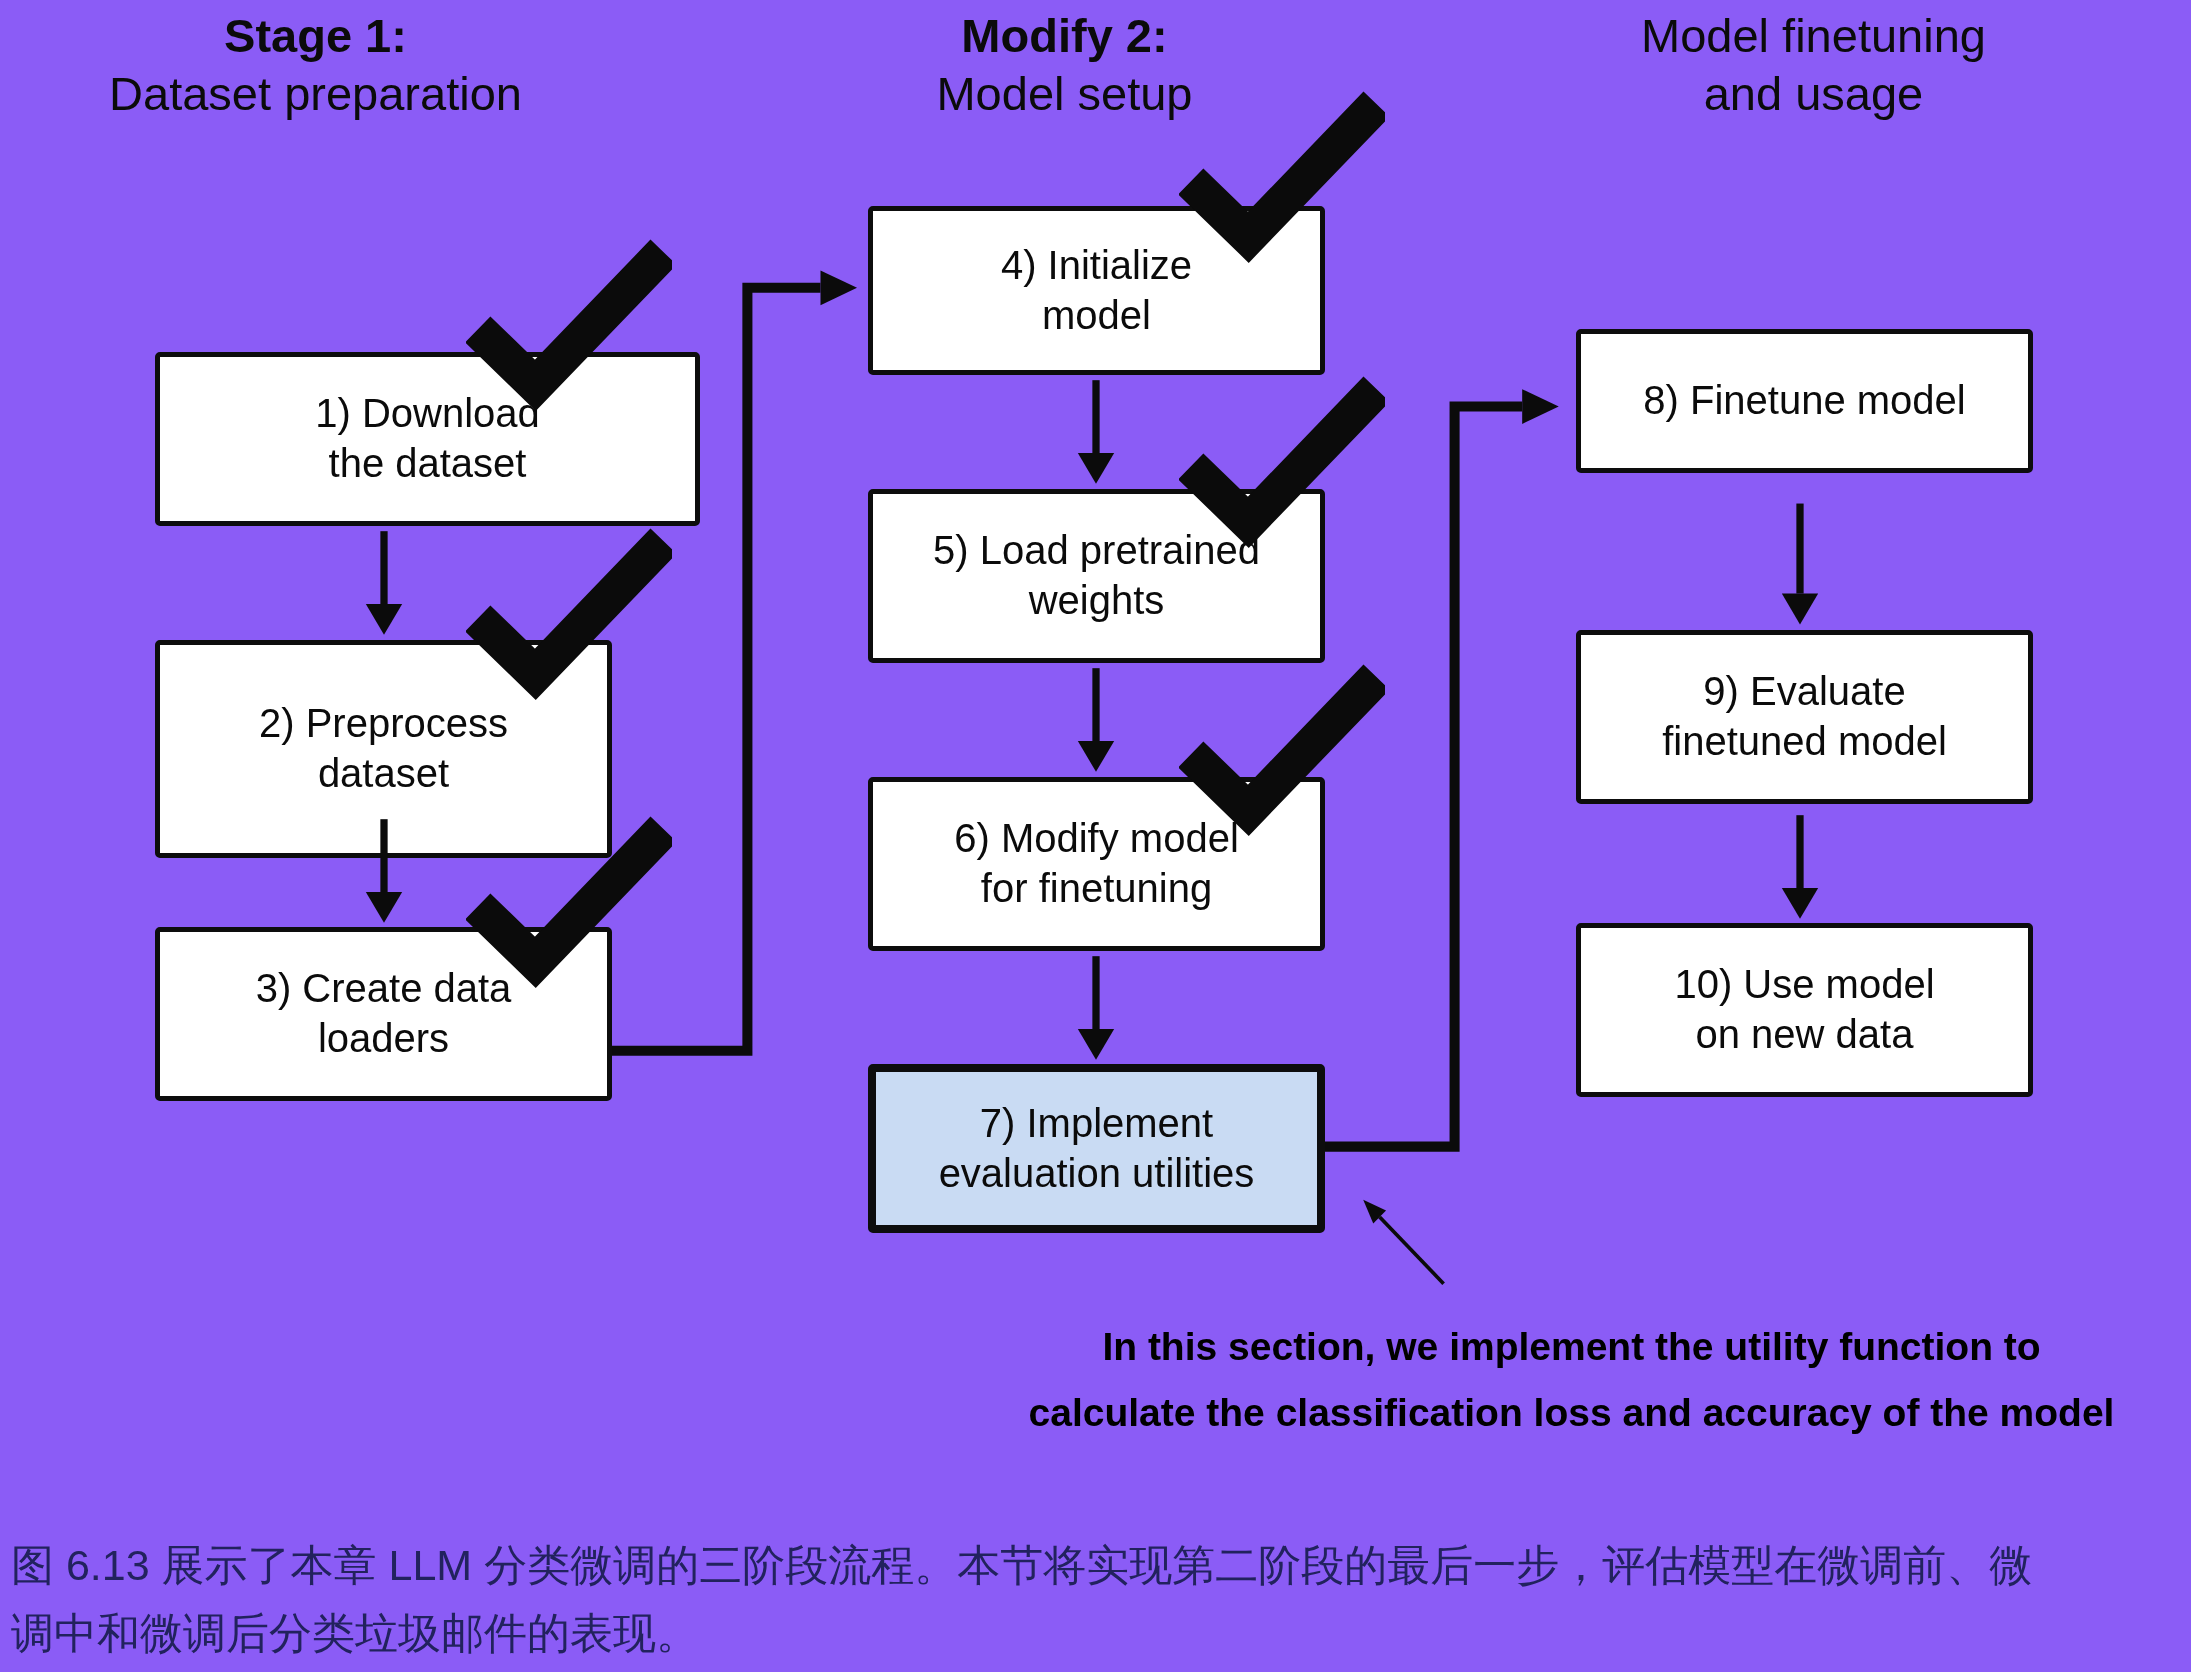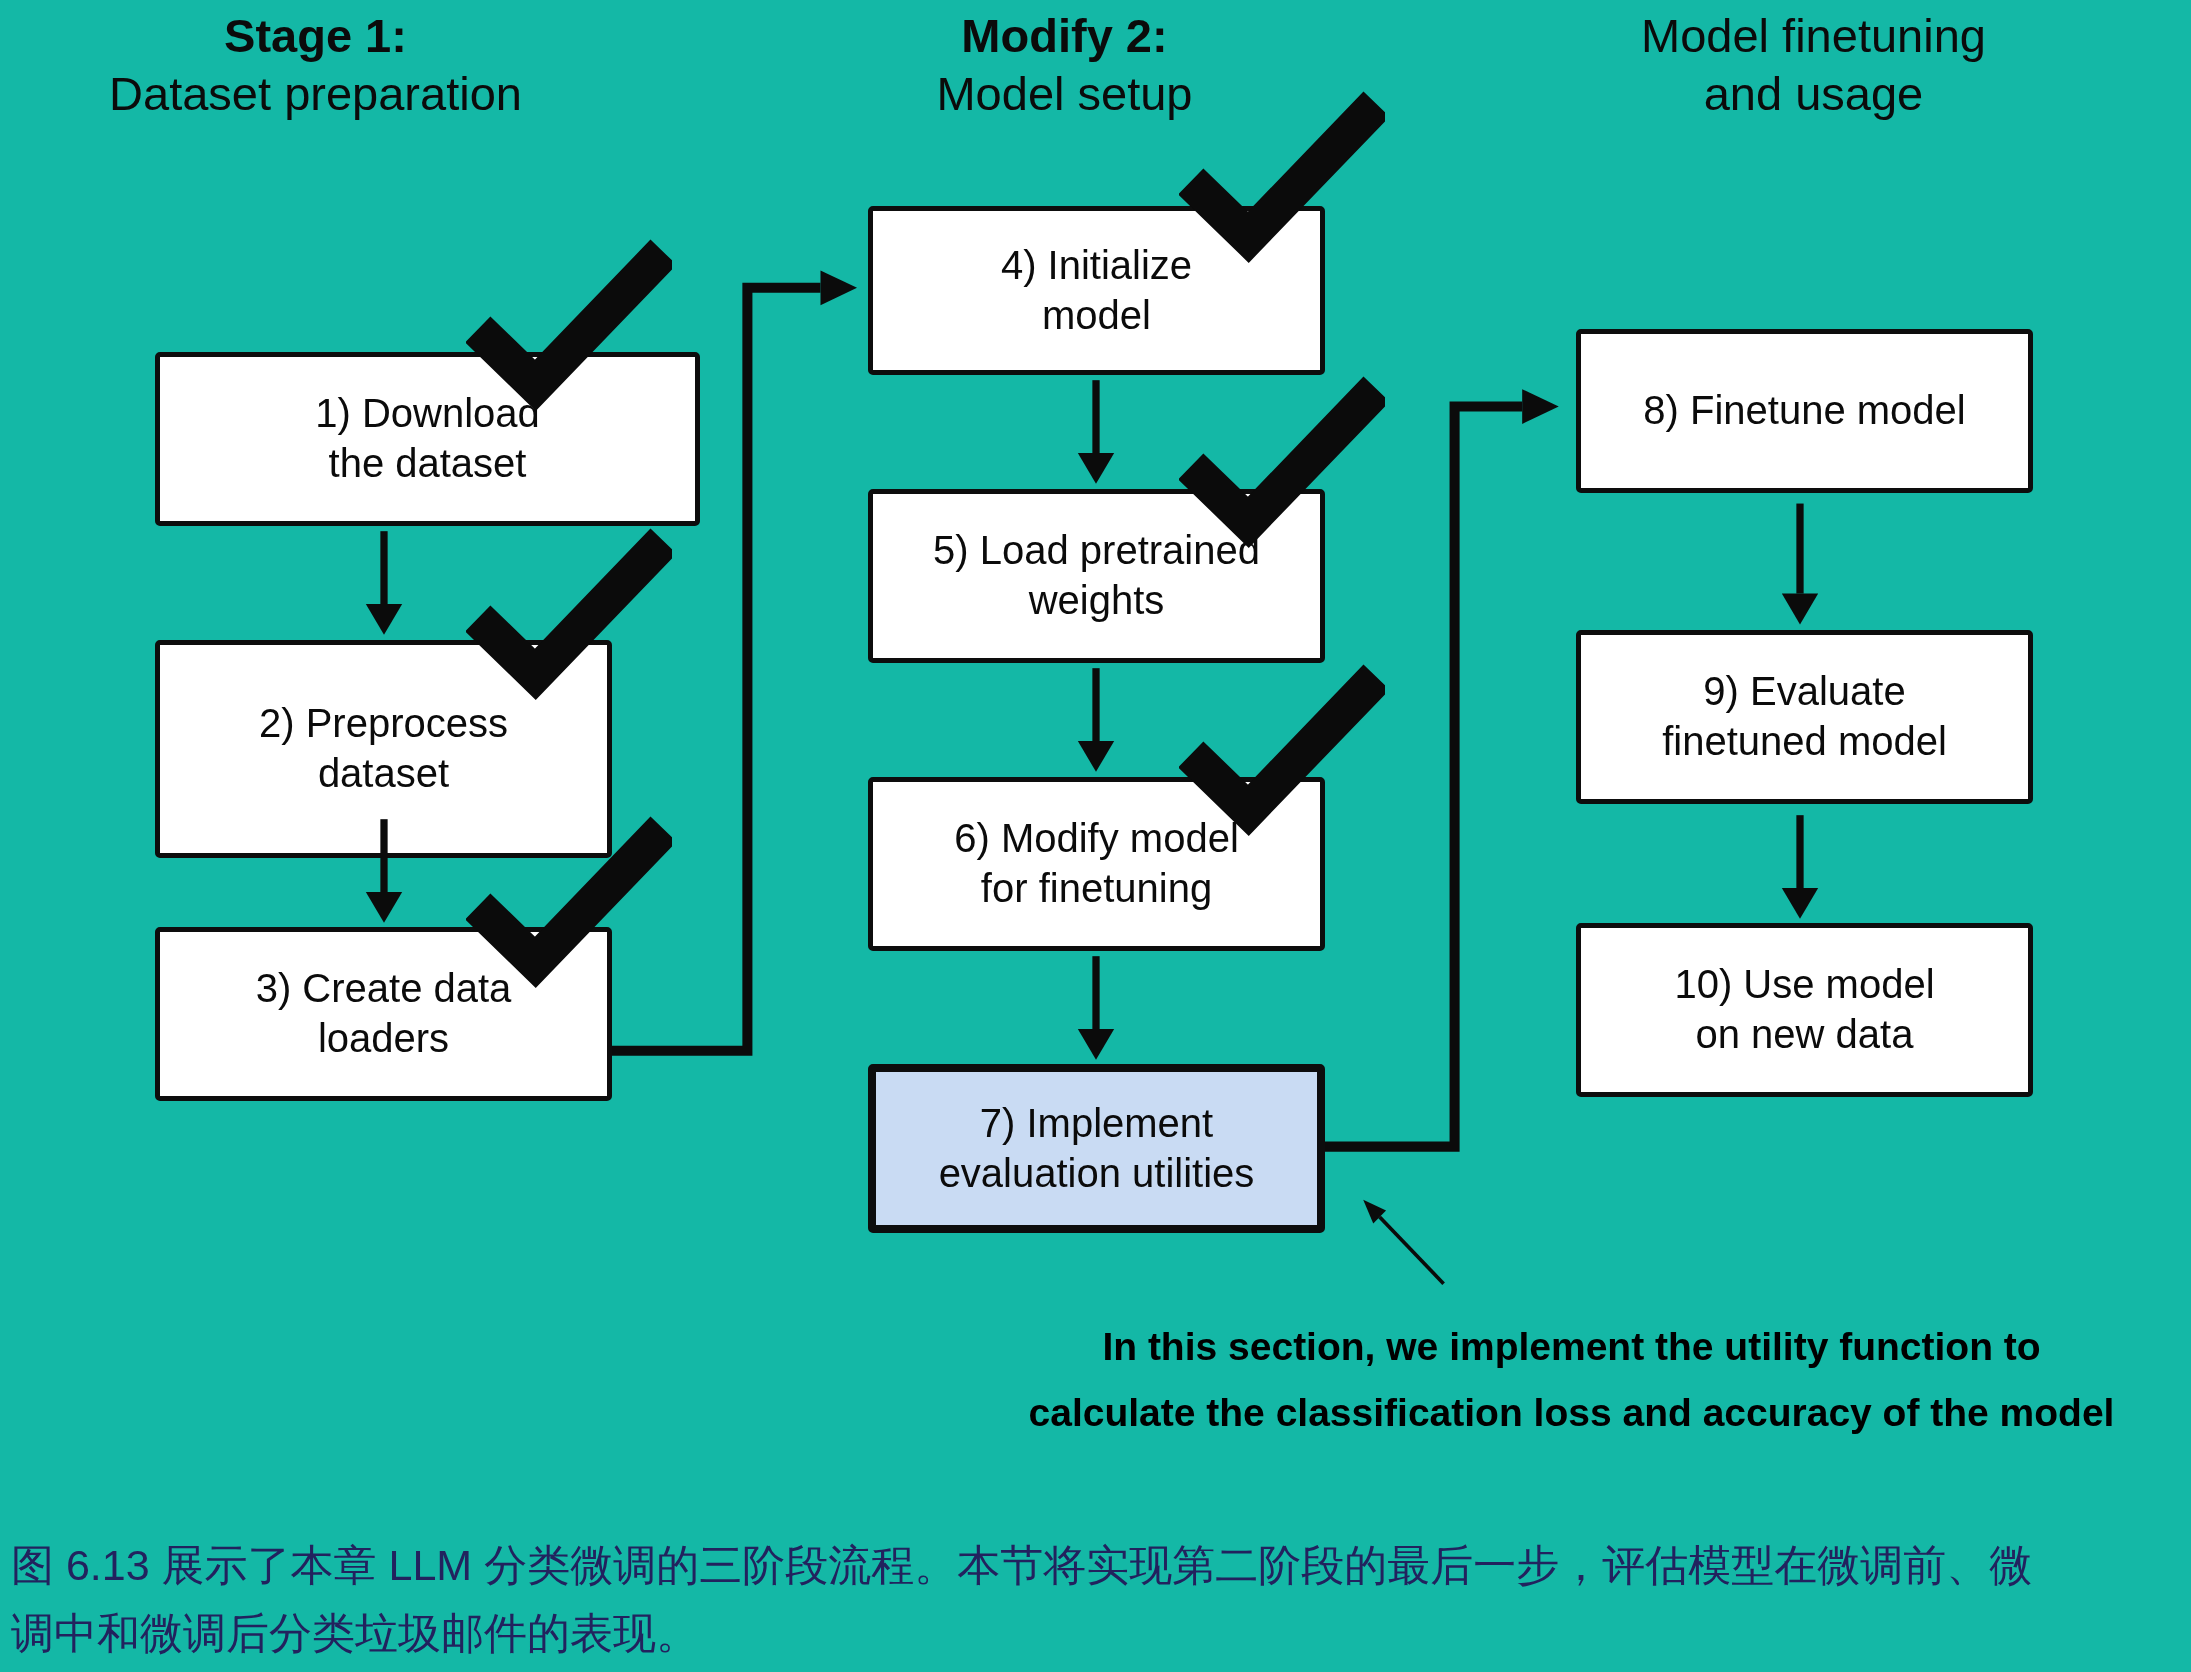--- a/index.html
+++ b/index.html
@@ -1,19 +1,19 @@
 <!DOCTYPE html>
 <html style="font-size:14.6px"><head>
 <meta charset="utf-8">
 <style>
   html,body{margin:0;padding:0;background:#ffffff;}
   #canvas{
     position:relative;
     width:2191px;height:1672px;
-    background:#14b8a6;
+    background:#8b5cf6;
     font-family:"Liberation Sans","DejaVu Sans",sans-serif;
     overflow:hidden;
   }
   .stage-heading{
     position:absolute;
     width:585px;
     text-align:center;
     font-size:47px;
     line-height:58px;
     color:#0b0b0b;
@@ -36,21 +36,21 @@
     box-sizing:border-box;
   }
   .flow-box.hl{border-width:8.2px;border-radius:5px;}
   .b1{left:155px;top:352px;width:545px;height:174px;}
   .b2{left:155px;top:640px;width:457px;height:218px;}
   .b3{left:155px;top:927px;width:457px;height:174px;}
   .b4{left:868px;top:206px;width:457px;height:169px;}
   .b5{left:868px;top:489px;width:457px;height:174px;}
   .b6{left:868px;top:777px;width:457px;height:174px;}
   .b7{left:868px;top:1064px;width:457px;height:169px;}
-  .b8{left:1576px;top:329px;width:457px;height:164px;}
+  .b8{left:1576px;top:329px;width:457px;height:144px;}
   .b9{left:1576px;top:630px;width:457px;height:174px;}
   .b10{left:1576px;top:923px;width:457px;height:174px;}
 
   .check{position:absolute;width:206px;height:189px;}
   .c1{left:466px;top:239px;}
   .c2{left:466px;top:528px;}
   .c3{left:466px;top:816px;}
   .c4{left:1179px;top:91px;}
   .c5{left:1179px;top:376px;}
   .c6{left:1179px;top:664px;}

